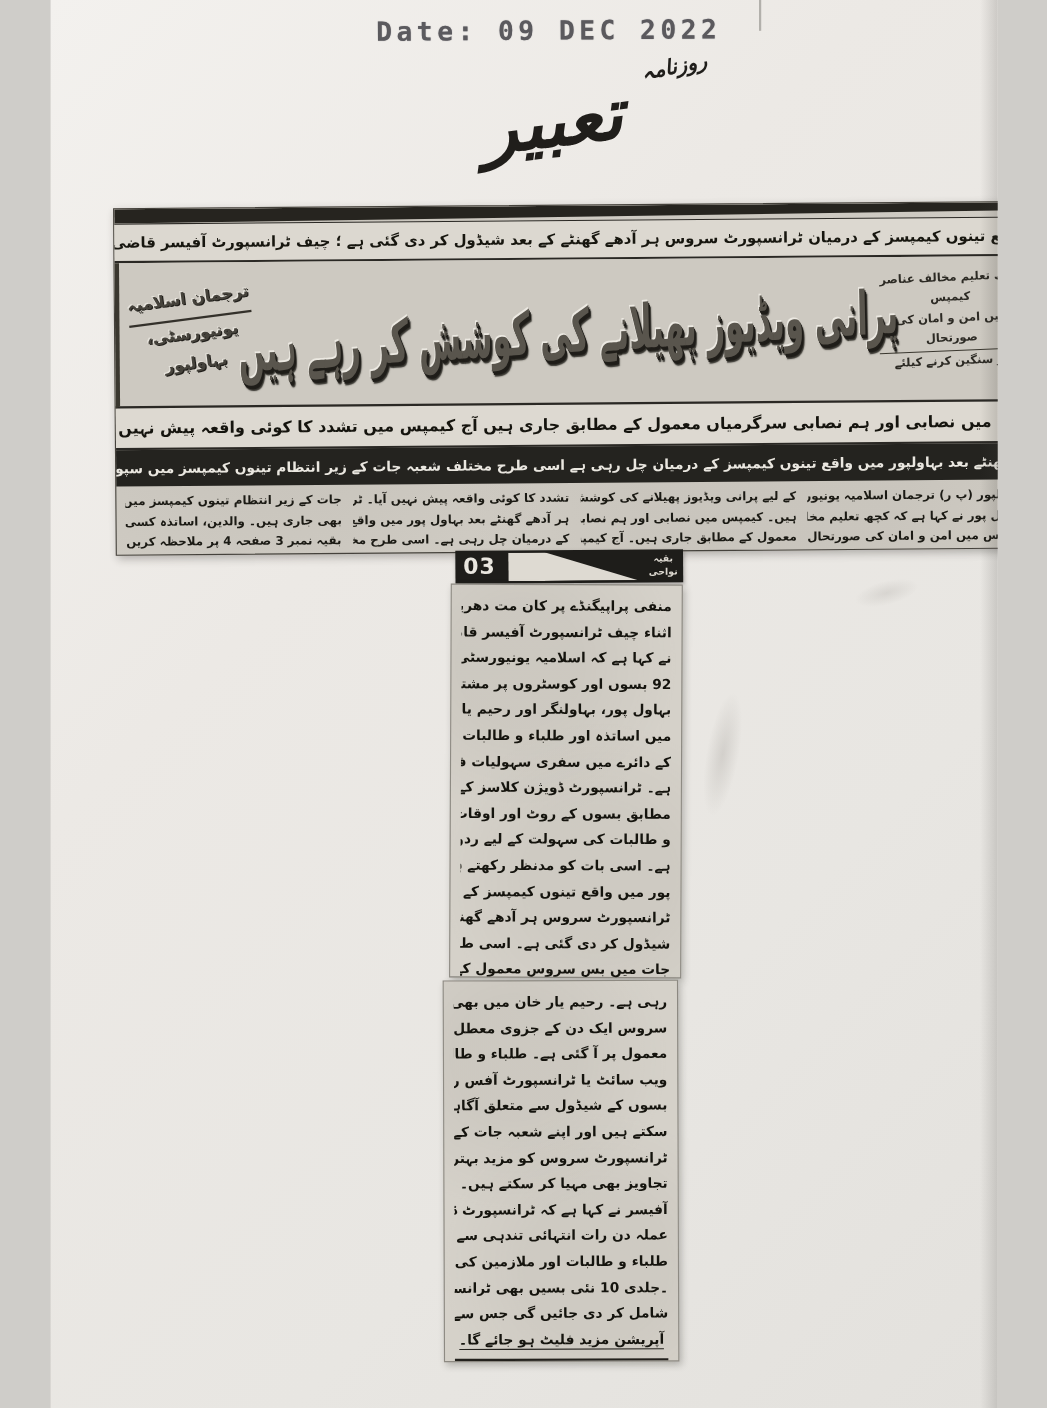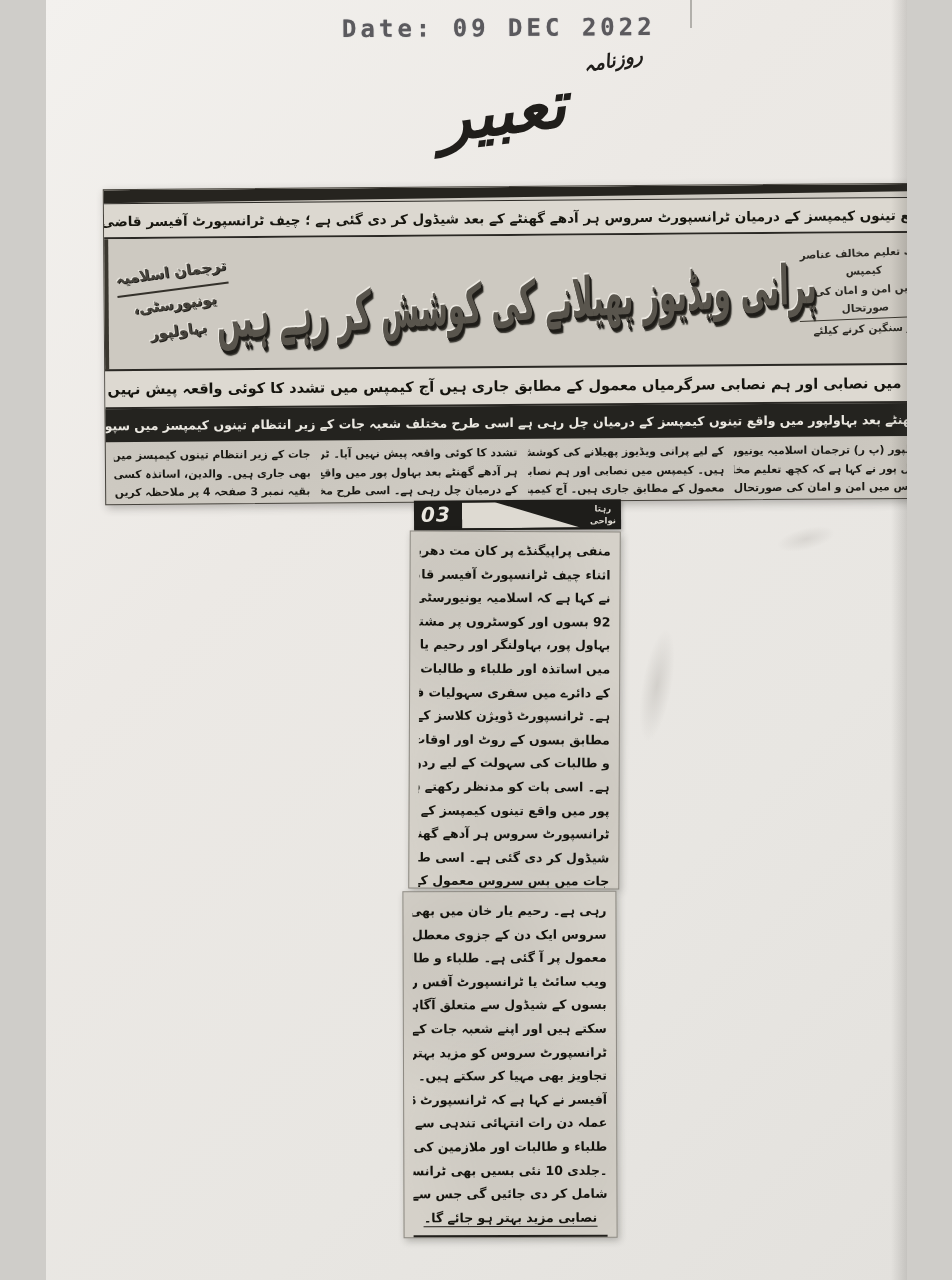--- a/index.html
+++ b/index.html
@@ -98,21 +98,21 @@
   }
   .col div{white-space:nowrap;overflow:hidden;}
   .col .centered{text-align:center;}
   
   .contbox{
     position:absolute;left:368px;top:500px;width:207px;height:30px;background:#1e1d1a;
     transform:rotate(-.4deg);box-shadow:1px 2px 4px rgba(40,38,34,.35);overflow:hidden;
   }
   .contbox .num{
     position:absolute;left:7px;top:2px;color:#e9e6df;font-size:20px;font-weight:800;
-    letter-spacing:1px;z-index:2;font-style:italic;
+    letter-spacing:1px;z-index:2;
   }
   .contbox .wedge{
     position:absolute;left:48px;top:2px;width:118px;height:26px;background:#dedad2;
     clip-path:polygon(0 0,28% 0,100% 100%,0 100%);
   }
   .contbox .lbl{
     position:absolute;right:5px;top:3px;color:#ddd9d1;font-size:8.5px;font-weight:700;
     line-height:1.45;text-align:center;direction:rtl;
   }
   
@@ -207,21 +207,21 @@
         <div>بھی جاری ہیں۔ والدین، اساتذہ کسی بھی قسم کے</div>
         <div class="centered">بقیہ نمبر 3 صفحہ 4 پر ملاحظہ کریں</div>
       </div>
     </div>
   </div>
 
   <div class="contbox">
     <span class="num">03</span>
     <div class="wedge"></div>
     <div class="lbl">
-      <div>رہتا</div>
+      <div>بقیہ</div>
       <div>نواحی</div>
     </div>
   </div>
 
   <div class="story story1">
     <div class="ln">منفی پراپیگنڈے پر کان مت دھریں۔ دریں</div>
     <div class="ln">اثناء چیف ٹرانسپورٹ آفیسر قاضی خلیل الرحمٰن</div>
     <div class="ln">نے کہا ہے کہ اسلامیہ یونیورسٹی بہاول پور کا</div>
     <div class="ln">92 بسوں اور کوسٹروں پر مشتمل ٹرانسپورٹ فلیٹ</div>
     <div class="ln">بہاول پور، بہاولنگر اور رحیم یار خان کے کیمپسز</div>
@@ -245,18 +245,18 @@
     <div class="ln">بسوں کے شیڈول سے متعلق آگاہی حاصل کر</div>
     <div class="ln">سکتے ہیں اور اپنے شعبہ جات کے ذریعے</div>
     <div class="ln">ٹرانسپورٹ سروس کو مزید بہتر بنانے کے لیے</div>
     <div class="ln">تجاویز بھی مہیا کر سکتے ہیں۔ چیف ٹرانسپورٹ</div>
     <div class="ln">آفیسر نے کہا ہے کہ ٹرانسپورٹ ڈویژن کا تمام</div>
     <div class="ln">عملہ دن رات انتہائی تندہی سے اساتذہ کرام،</div>
     <div class="ln">طلباء و طالبات اور ملازمین کی خدمت کر رہا ہے</div>
     <div class="ln">۔جلدی 10 نئی بسیں بھی ٹرانسپورٹ فلیٹ میں</div>
     <div class="ln">شامل کر دی جائیں گی جس سے ٹرانسپورٹ</div>
     <div class="lastline">
-      <span>نصابی مزید بہتر ہو جائے گا۔</span>
+      <span>آپریشن مزید فلیٹ ہو جائے گا۔</span>
     </div>
     <div class="rule"></div>
   </div>
 
 </div>
 
 </body></html>

